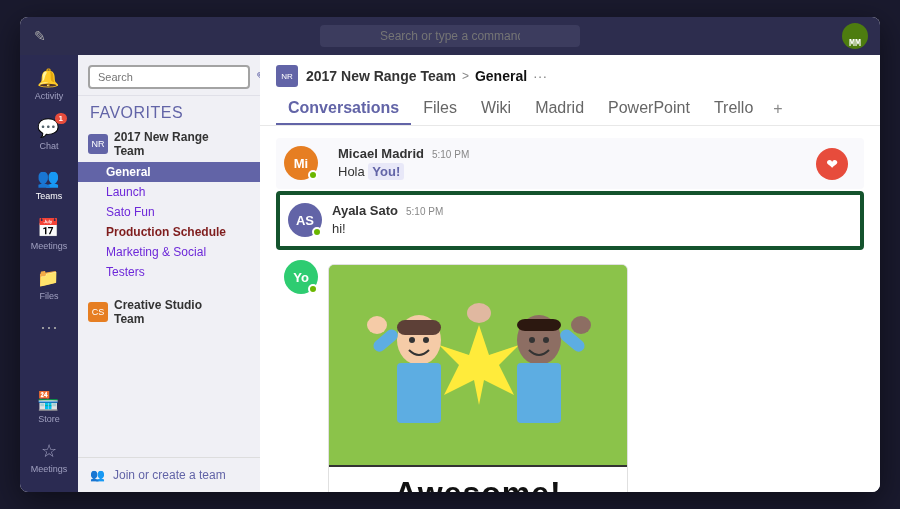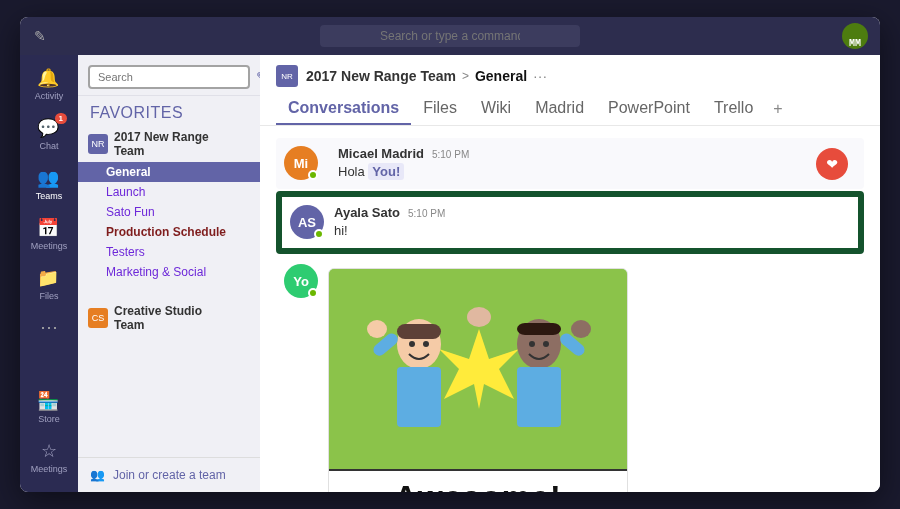--- a/index.html
+++ b/index.html
@@ -379,21 +379,21 @@
       align-items: center;
       justify-content: center;
       color: white;
       font-size: 14px;
       cursor: pointer;
     }
     .message-row-wrap {
       position: relative;
     }
     .second-team {
-      margin-top: 18px;
+      margin-top: 12px;
     }
   </style>
 </head>
 <body>
 
 <div class="app-window">
 
   <div class="title-bar">
     <span class="title-bar-icon">✎</span>
     <input class="title-bar-search" placeholder="Search or type a command" style="">
@@ -452,22 +452,22 @@
         <div class="team-icon">NR</div>
         <span class="team-name">2017 New Range Team</span>
         <span class="team-more">···</span>
       </div>
 
       <div class="channel-list">
         <div class="channel-item active">General</div>
         <div class="channel-item">Launch</div>
         <div class="channel-item">Sato Fun</div>
         <div class="channel-item bold">Production Schedule</div>
+        <div class="channel-item">Marketing &amp; Social</div>
         <div class="channel-item">Testers</div>
-        <div class="channel-item">Marketing &amp; Social</div>
       </div>
 
       <div class="team-item second-team">
         <div class="team-icon" style="background:#e67e22;">CS</div>
         <span class="team-name">Creative Studio Team</span>
         <span class="team-more">···</span>
       </div>
 
       <div class="sidebar-footer">
         <span>👥</span>
@@ -511,21 +511,21 @@
                 <span class="message-time">5:10 PM</span>
               </div>
               <div class="message-text">
                 <span>Hola </span><span class="mention">You!</span>
               </div>
             </div>
           </div>
           <div class="reaction-btn">❤</div>
         </div>
 
-        <div class="message-group" style="padding:8px; background:#fff; border-radius:4px; border:6px solid #14532d;">
+        <div class="message-group" style="padding:8px; background:#fff; border-radius:4px; border:4px solid #14532d;">
           <div style="display:flex; gap:10px; align-items:flex-start;">
             <div class="avatar">
               <div class="avatar-circle" style="background:#6264a7;">AS</div>
               <div class="avatar-status status-green"></div>
             </div>
             <div class="message-content">
               <div class="message-meta">
                 <span class="message-author">Ayala Sato</span>
                 <span class="message-time">5:10 PM</span>
               </div>

